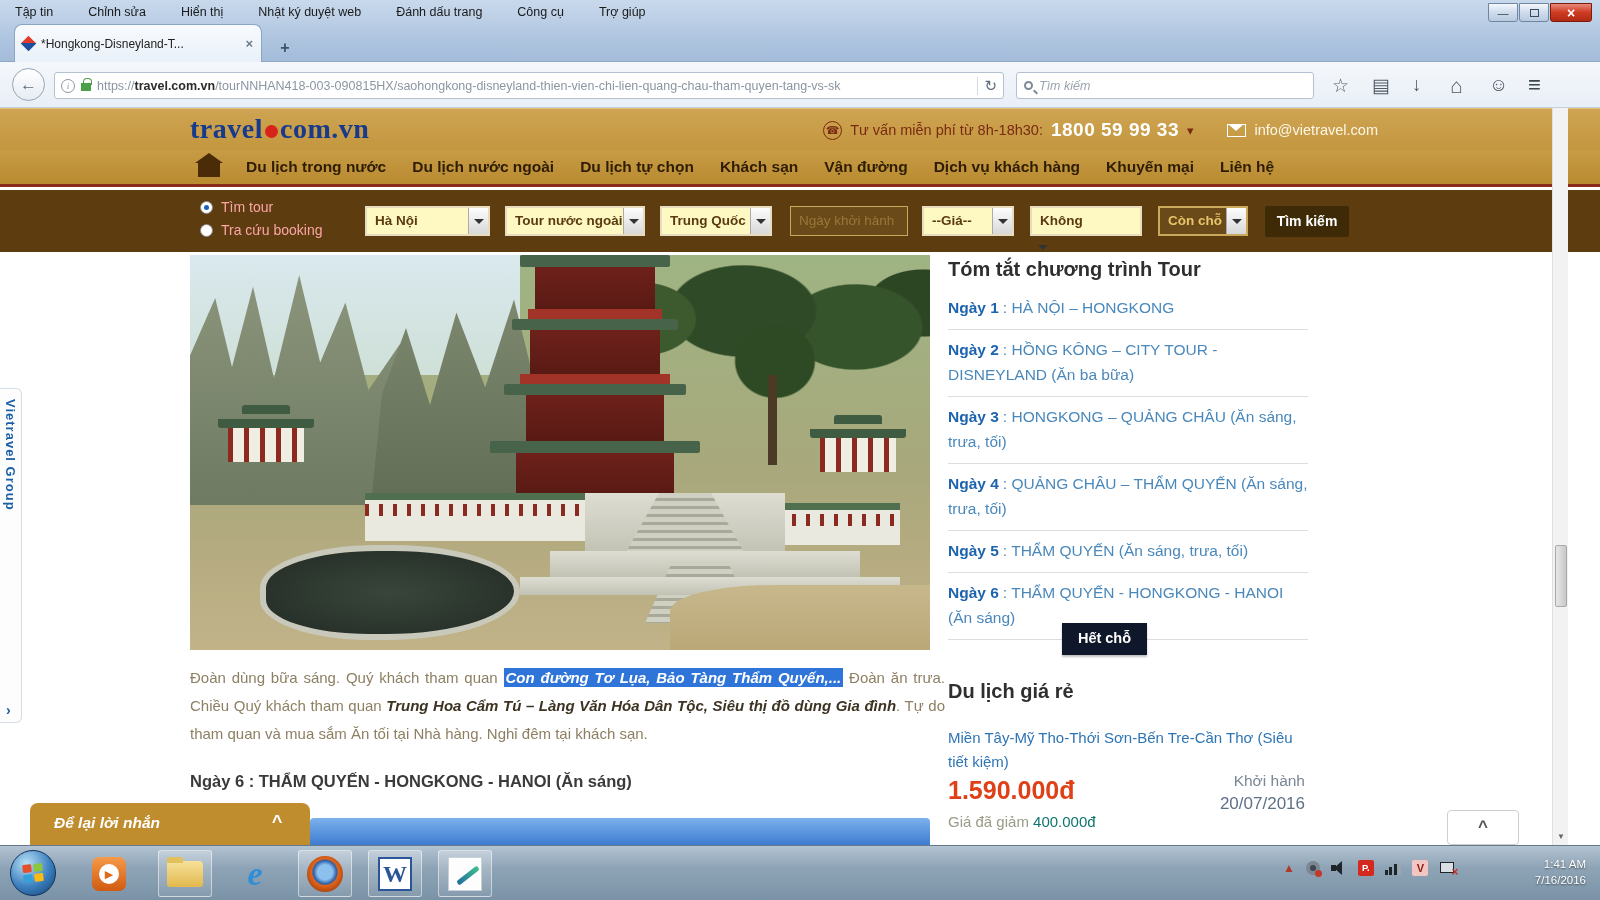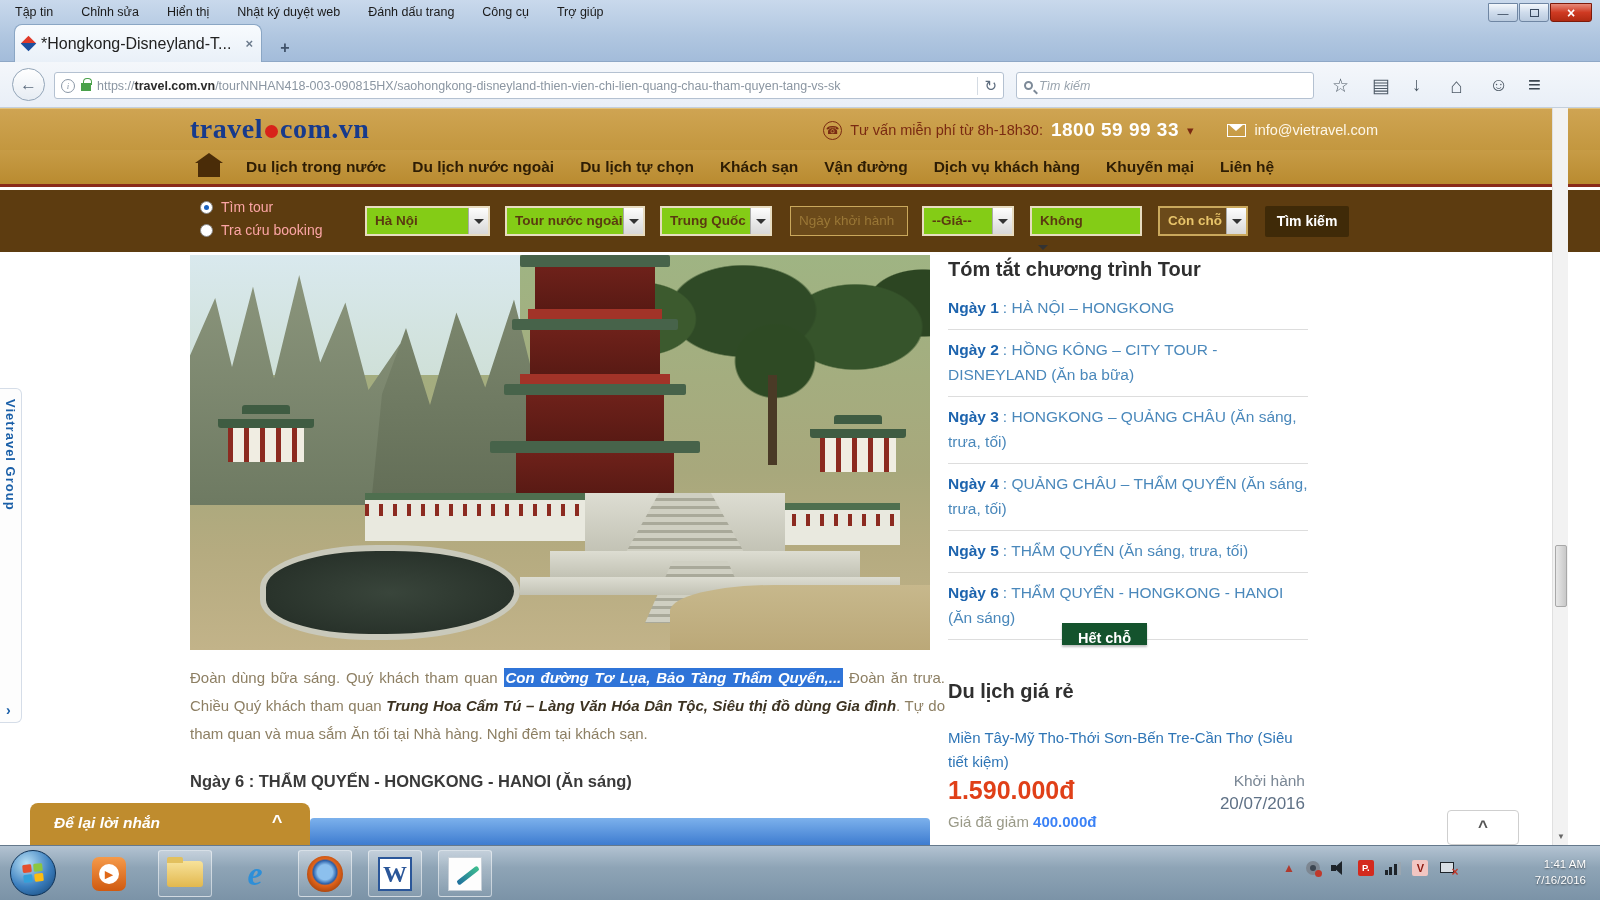--- a/index.html
+++ b/index.html
@@ -2,34 +2,34 @@
 <html><head>
 <meta charset="utf-8">
 <style>
   * { margin:0; padding:0; box-sizing:border-box; }
   html,body { width:1600px; height:900px; font-family:"Liberation Sans", sans-serif; }
   #screen { position:relative; width:1600px; height:900px; overflow:hidden; background:#fff; }
 
   
   .chrome-top { position:absolute; left:0; top:0; width:1600px; height:62px;
     background:linear-gradient(#c9d9ec,#b0c6e0 60%,#a3bcda); border-bottom:1px solid #8fa8c6; }
-  .menubar { position:absolute; left:6px; top:2px; height:20px; display:flex; gap:10px; }
+  .menubar { position:absolute; left:6px; top:2px; height:20px; display:flex; gap:17px; }
   .menu-item { font-size:12.5px; color:#1a1a1a; padding:3px 9px; cursor:default; }
   .win-btns { position:absolute; right:8px; top:3px; display:flex; }
   .win-btn { width:30px; height:19px; border:1px solid #6f86a3; border-radius:0 0 3px 3px;
     background:linear-gradient(#f4f8fc,#cfdcec 50%,#b9cade); color:#2d3c50; font-size:11px;
     display:flex; align-items:center; justify-content:center; margin-left:1px; }
   .win-btn.restore span.sq { width:9px; height:8px; border:1.5px solid #3a4a60; background:transparent; display:block; }
   .win-btn.close { width:42px; background:linear-gradient(#e78a7a,#cf3a22 50%,#b02a12); color:#fff; font-weight:bold; font-size:14px; border-color:#7e1a0a; }
 
   .tab { position:absolute; left:14px; top:24px; width:248px; height:38px;
     background:linear-gradient(#f8fbfe,#e9f0f8); border:1px solid #8aa6c4; border-bottom:none;
     border-radius:8px 8px 0 0; display:flex; align-items:center; padding:0 8px; gap:7px; }
   .favicon { width:11px; height:11px; transform:rotate(45deg); background:linear-gradient(135deg,#e03a2a 50%,#1d4f9e 50%); flex:none; }
-  .tab-title { font-size:16px; color:#222; white-space:nowrap; overflow:hidden; flex:1; }
+  .tab-title { font-size:12px; color:#222; white-space:nowrap; overflow:hidden; flex:1; }
   .tab-close { color:#6b7a8c; font-size:13px; font-weight:bold; }
   .newtab { position:absolute; left:272px; top:38px; width:26px; height:20px; color:#40526a;
     font-size:16px; font-weight:bold; text-align:center; line-height:20px; }
 
   .toolbar { position:absolute; left:0; top:62px; width:1600px; height:46px;
     background:linear-gradient(#f4f7fb,#e9eff7); border-bottom:1px solid #c3cfdd; }
   .back-btn { position:absolute; left:12px; top:6px; width:33px; height:33px; border-radius:50%;
     border:1px solid #93a5b8; background:linear-gradient(#ffffff,#e6ecf3); color:#5d6c7e;
     font-size:17px; font-weight:bold; text-align:center; line-height:31px; }
   .urlbar { position:absolute; left:54px; top:10px; width:950px; height:27px; background:#fff;
@@ -77,21 +77,21 @@
   .home-icon { width:22px; height:14px; background:#4a2c08; position:relative; margin-top:6px; }
   .home-icon::before { content:""; position:absolute; left:-3px; top:-10px; border-left:14px solid transparent;
     border-right:14px solid transparent; border-bottom:10px solid #4a2c08; }
   .nav-item { font-size:15.5px; font-weight:bold; color:#2e1d04; white-space:nowrap; }
 
   .filter-bar { position:absolute; left:0; top:82px; width:1600px; height:62px; background:#5d3c10; }
   .radios { position:absolute; left:200px; top:9px; color:#fca5a5; font-size:14px; }
   .radio-row { display:flex; align-items:center; gap:8px; margin-bottom:7px; }
   .radio { width:13px; height:13px; border-radius:50%; background:#fff; border:1px solid #888; position:relative; flex:none; }
   .radio.sel::after { content:""; position:absolute; left:3px; top:3px; width:5px; height:5px; border-radius:50%; background:#1a62c0; }
-  .dd { position:absolute; top:16px; height:30px; background:#84cc16; border:2px solid #e8dcc0; display:flex; }
+  .dd { position:absolute; top:16px; height:30px; background:#fef9c3; border:2px solid #e8dcc0; display:flex; }
   .dd-val { flex:1; font-size:13.5px; color:#5a3a10; font-weight:bold; line-height:26px; padding-left:8px; white-space:nowrap; overflow:hidden; }
   .dd-btn { width:20px; background:linear-gradient(#fdfdfd,#d8d8d8); border-left:1px solid #aaa; position:relative; flex:none; }
   .dd-btn::after { content:""; position:absolute; left:5px; top:11px; border:5px solid transparent; border-top-color:#333; }
   .dd.dark { background:#6b4a1a; border-color:#caa85c; }
   .dd.dark .dd-val { color:#e8c46a; }
   .date-input { position:absolute; top:16px; height:30px; background:#6b4a1a; border:1px solid #caa85c;
     color:#9a7736; font-size:13.5px; line-height:28px; padding-left:8px; }
   .search-btn { position:absolute; left:1265px; top:16px; width:84px; height:31px; background:#3f2a08;
     color:#fff; font-size:14px; font-weight:bold; text-align:center; line-height:31px; border-radius:2px; }
 
@@ -135,27 +135,27 @@
   .para .bi { color:#3d3322; font-weight:bold; font-style:italic; }
   .day6-head { position:absolute; left:190px; top:664px; font-size:16.5px; font-weight:bold; color:#3a3a3a; }
   .blue-bar { position:absolute; left:310px; top:710px; width:620px; height:27px; border-radius:4px 4px 0 0;
     background:linear-gradient(#7cb1ec,#3e7cd0); }
 
   
   .sb-title { position:absolute; left:948px; top:150px; font-size:20px; font-weight:bold; color:#2f2f2f; }
   .days { position:absolute; left:948px; top:180px; width:360px; }
   .day-row { font-size:15.5px; line-height:25px; padding:7px 0 9px; border-bottom:1px solid #ddd; color:#4a88bb; }
   .day-row b { color:#1d64ae; font-weight:bold; margin-right:4px; }
-  .soldout { position:absolute; left:1062px; top:515px; width:85px; height:22px; background:#14532d;
+  .soldout { position:absolute; left:1062px; top:515px; width:85px; height:32px; background:#0f172a;
     color:#fff; font-size:14.5px; font-weight:bold; text-align:center; line-height:30px; box-shadow:0 2px 2px rgba(0,0,0,.25); }
   .cheap-title { position:absolute; left:948px; top:572px; font-size:20px; font-weight:bold; color:#2f2f2f; }
   .cheap-link { position:absolute; left:948px; top:618px; width:350px; font-size:15px; line-height:24px; color:#2e75b6; }
   .price { position:absolute; left:948px; top:668px; font-size:25px; font-weight:bold; color:#e04018; }
   .discount { position:absolute; left:948px; top:705px; font-size:15px; color:#9a9a88; }
-  .discount b { color:#3b82f6; font-weight:bold; }
+  .discount b { color:#0f766e; font-weight:normal; }
   .depart { position:absolute; left:1170px; top:664px; width:135px; text-align:right; color:#7a8795; font-size:15.5px; }
   .depart .date { font-size:17px; color:#5f7186; margin-top:4px; }
 
   
   .vtab { position:absolute; left:0; top:280px; width:22px; height:335px; background:#fdfdfd;
     border:1px solid #d5dde8; border-left:none; border-radius:0 6px 6px 0; }
   .vtab-label { position:absolute; left:3px; top:10px; writing-mode:vertical-rl; font-size:13px;
     font-weight:bold; color:#1a5fa8; letter-spacing:1px; }
   .vtab-arrow { position:absolute; left:6px; bottom:4px; color:#1a5fa8; font-size:14px; font-weight:bold; }
   .chat-tab { position:absolute; left:30px; top:695px; width:280px; height:42px; background:#bf8c2e;

